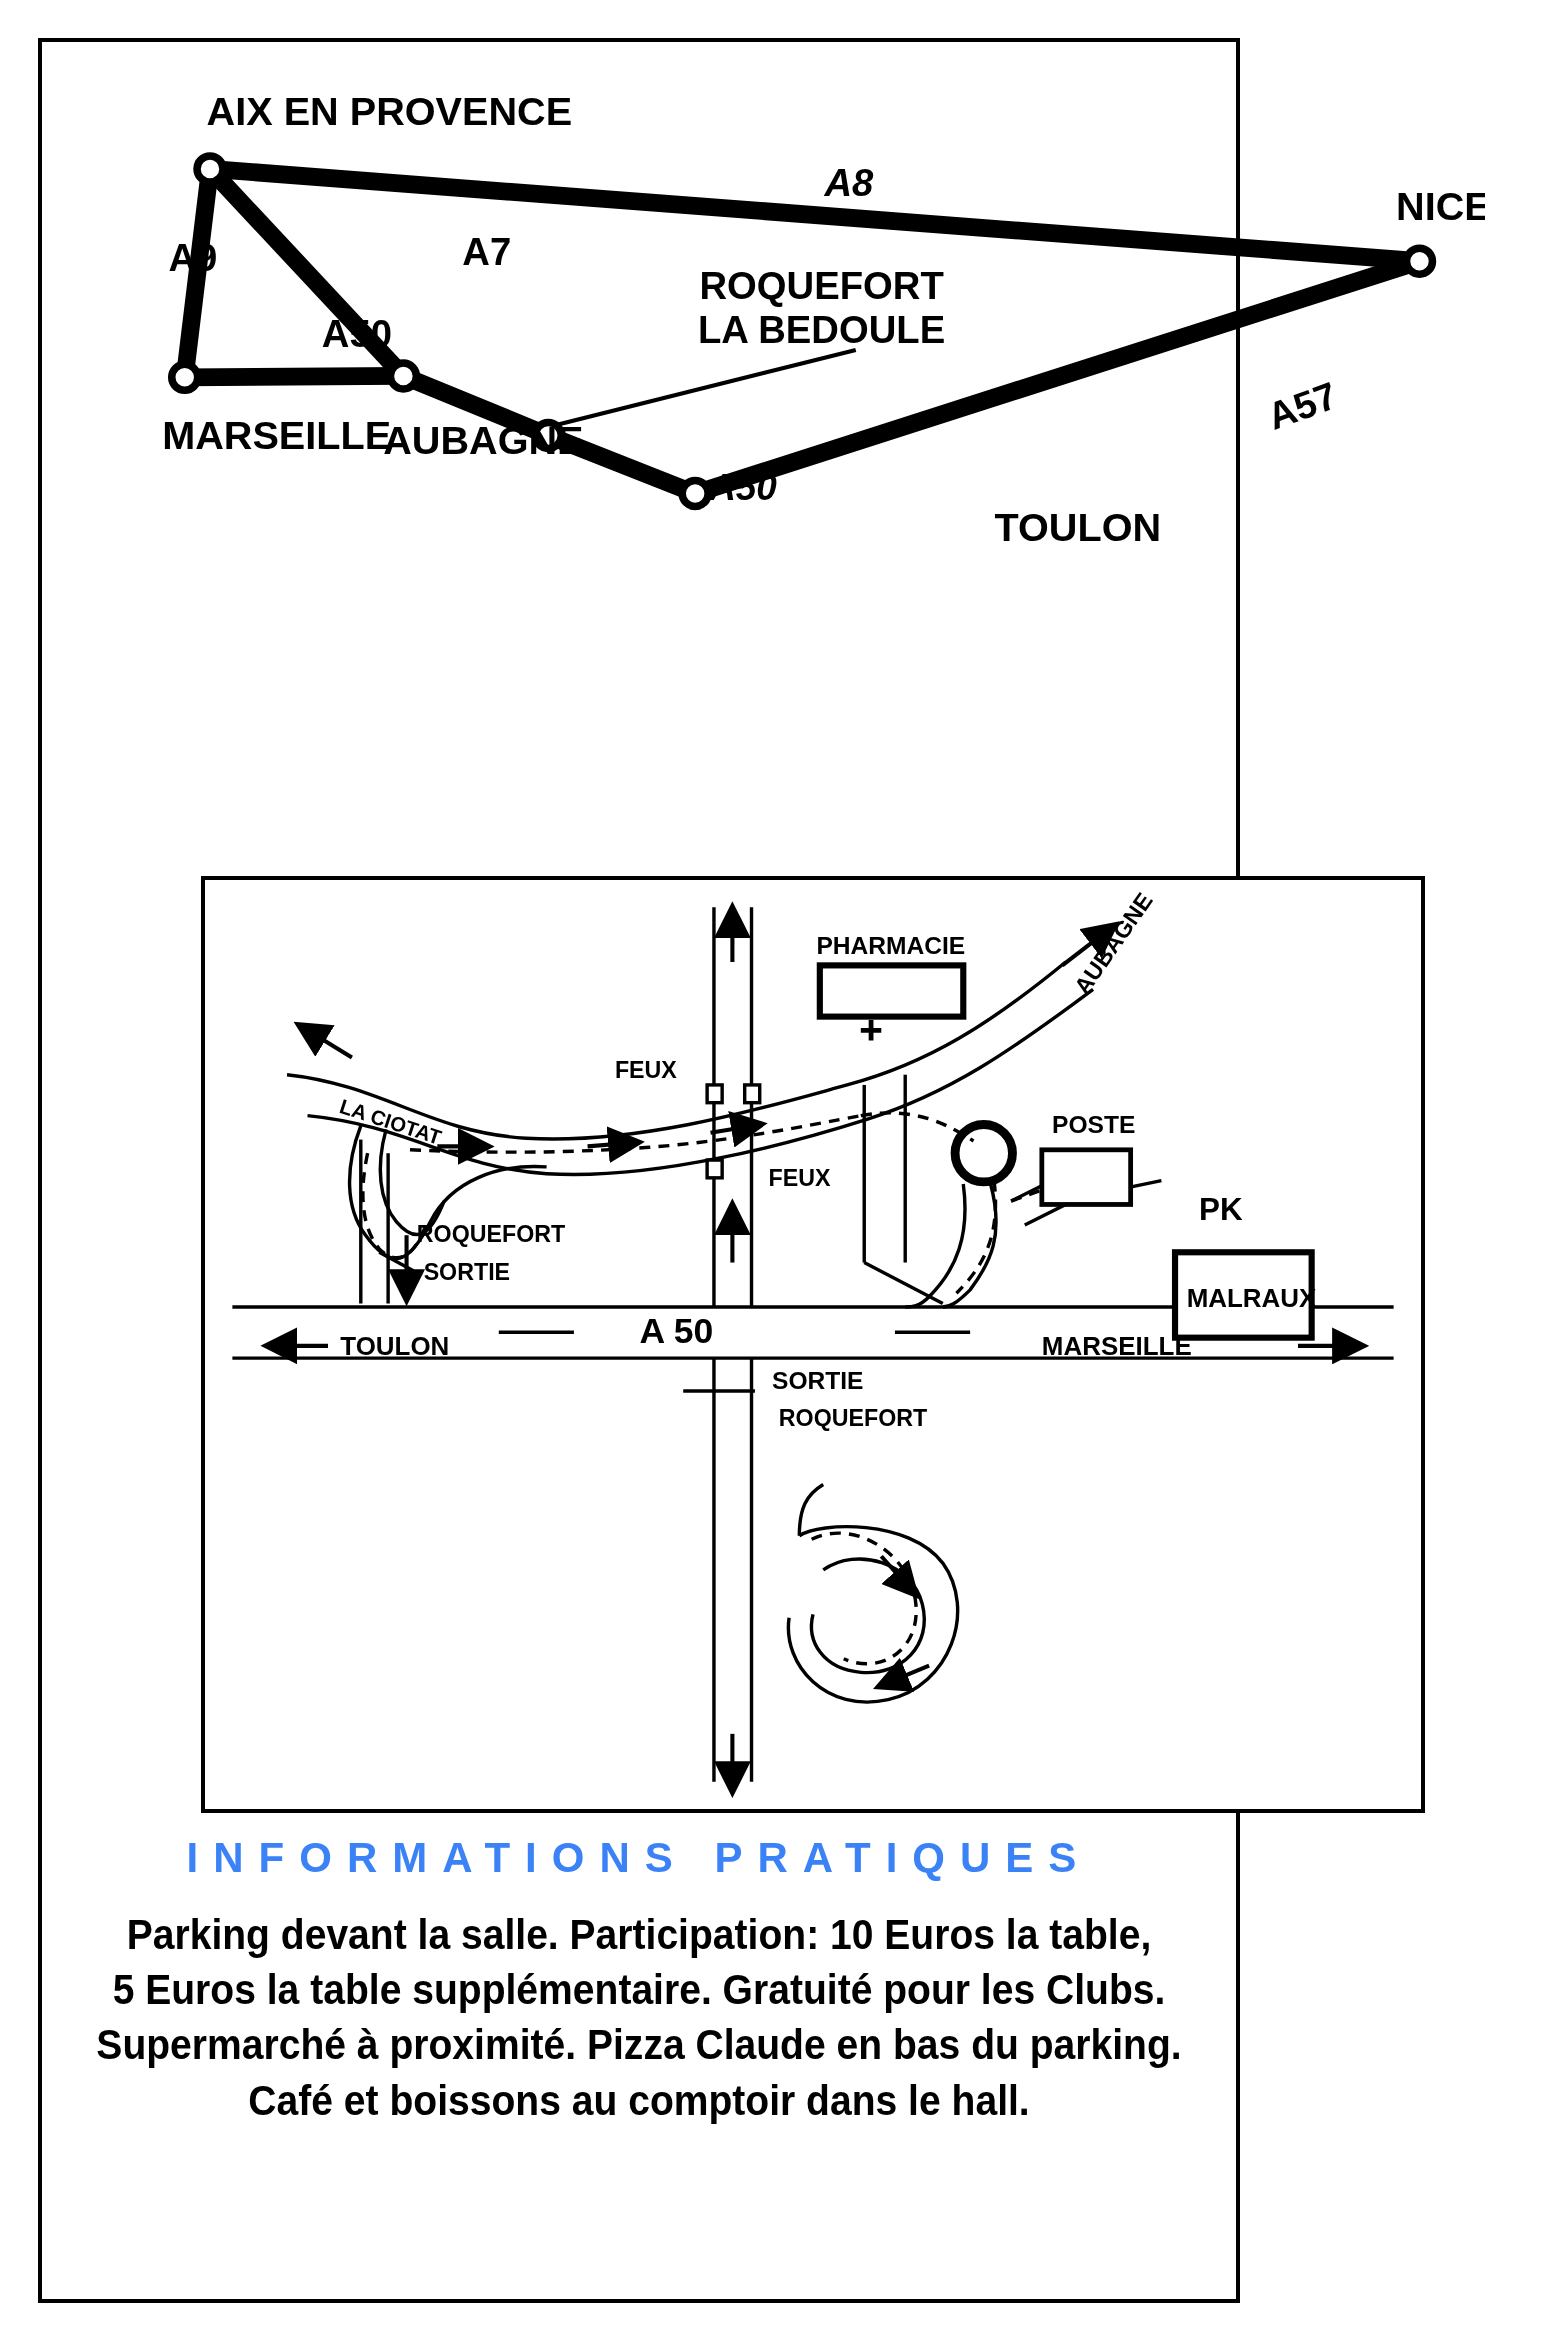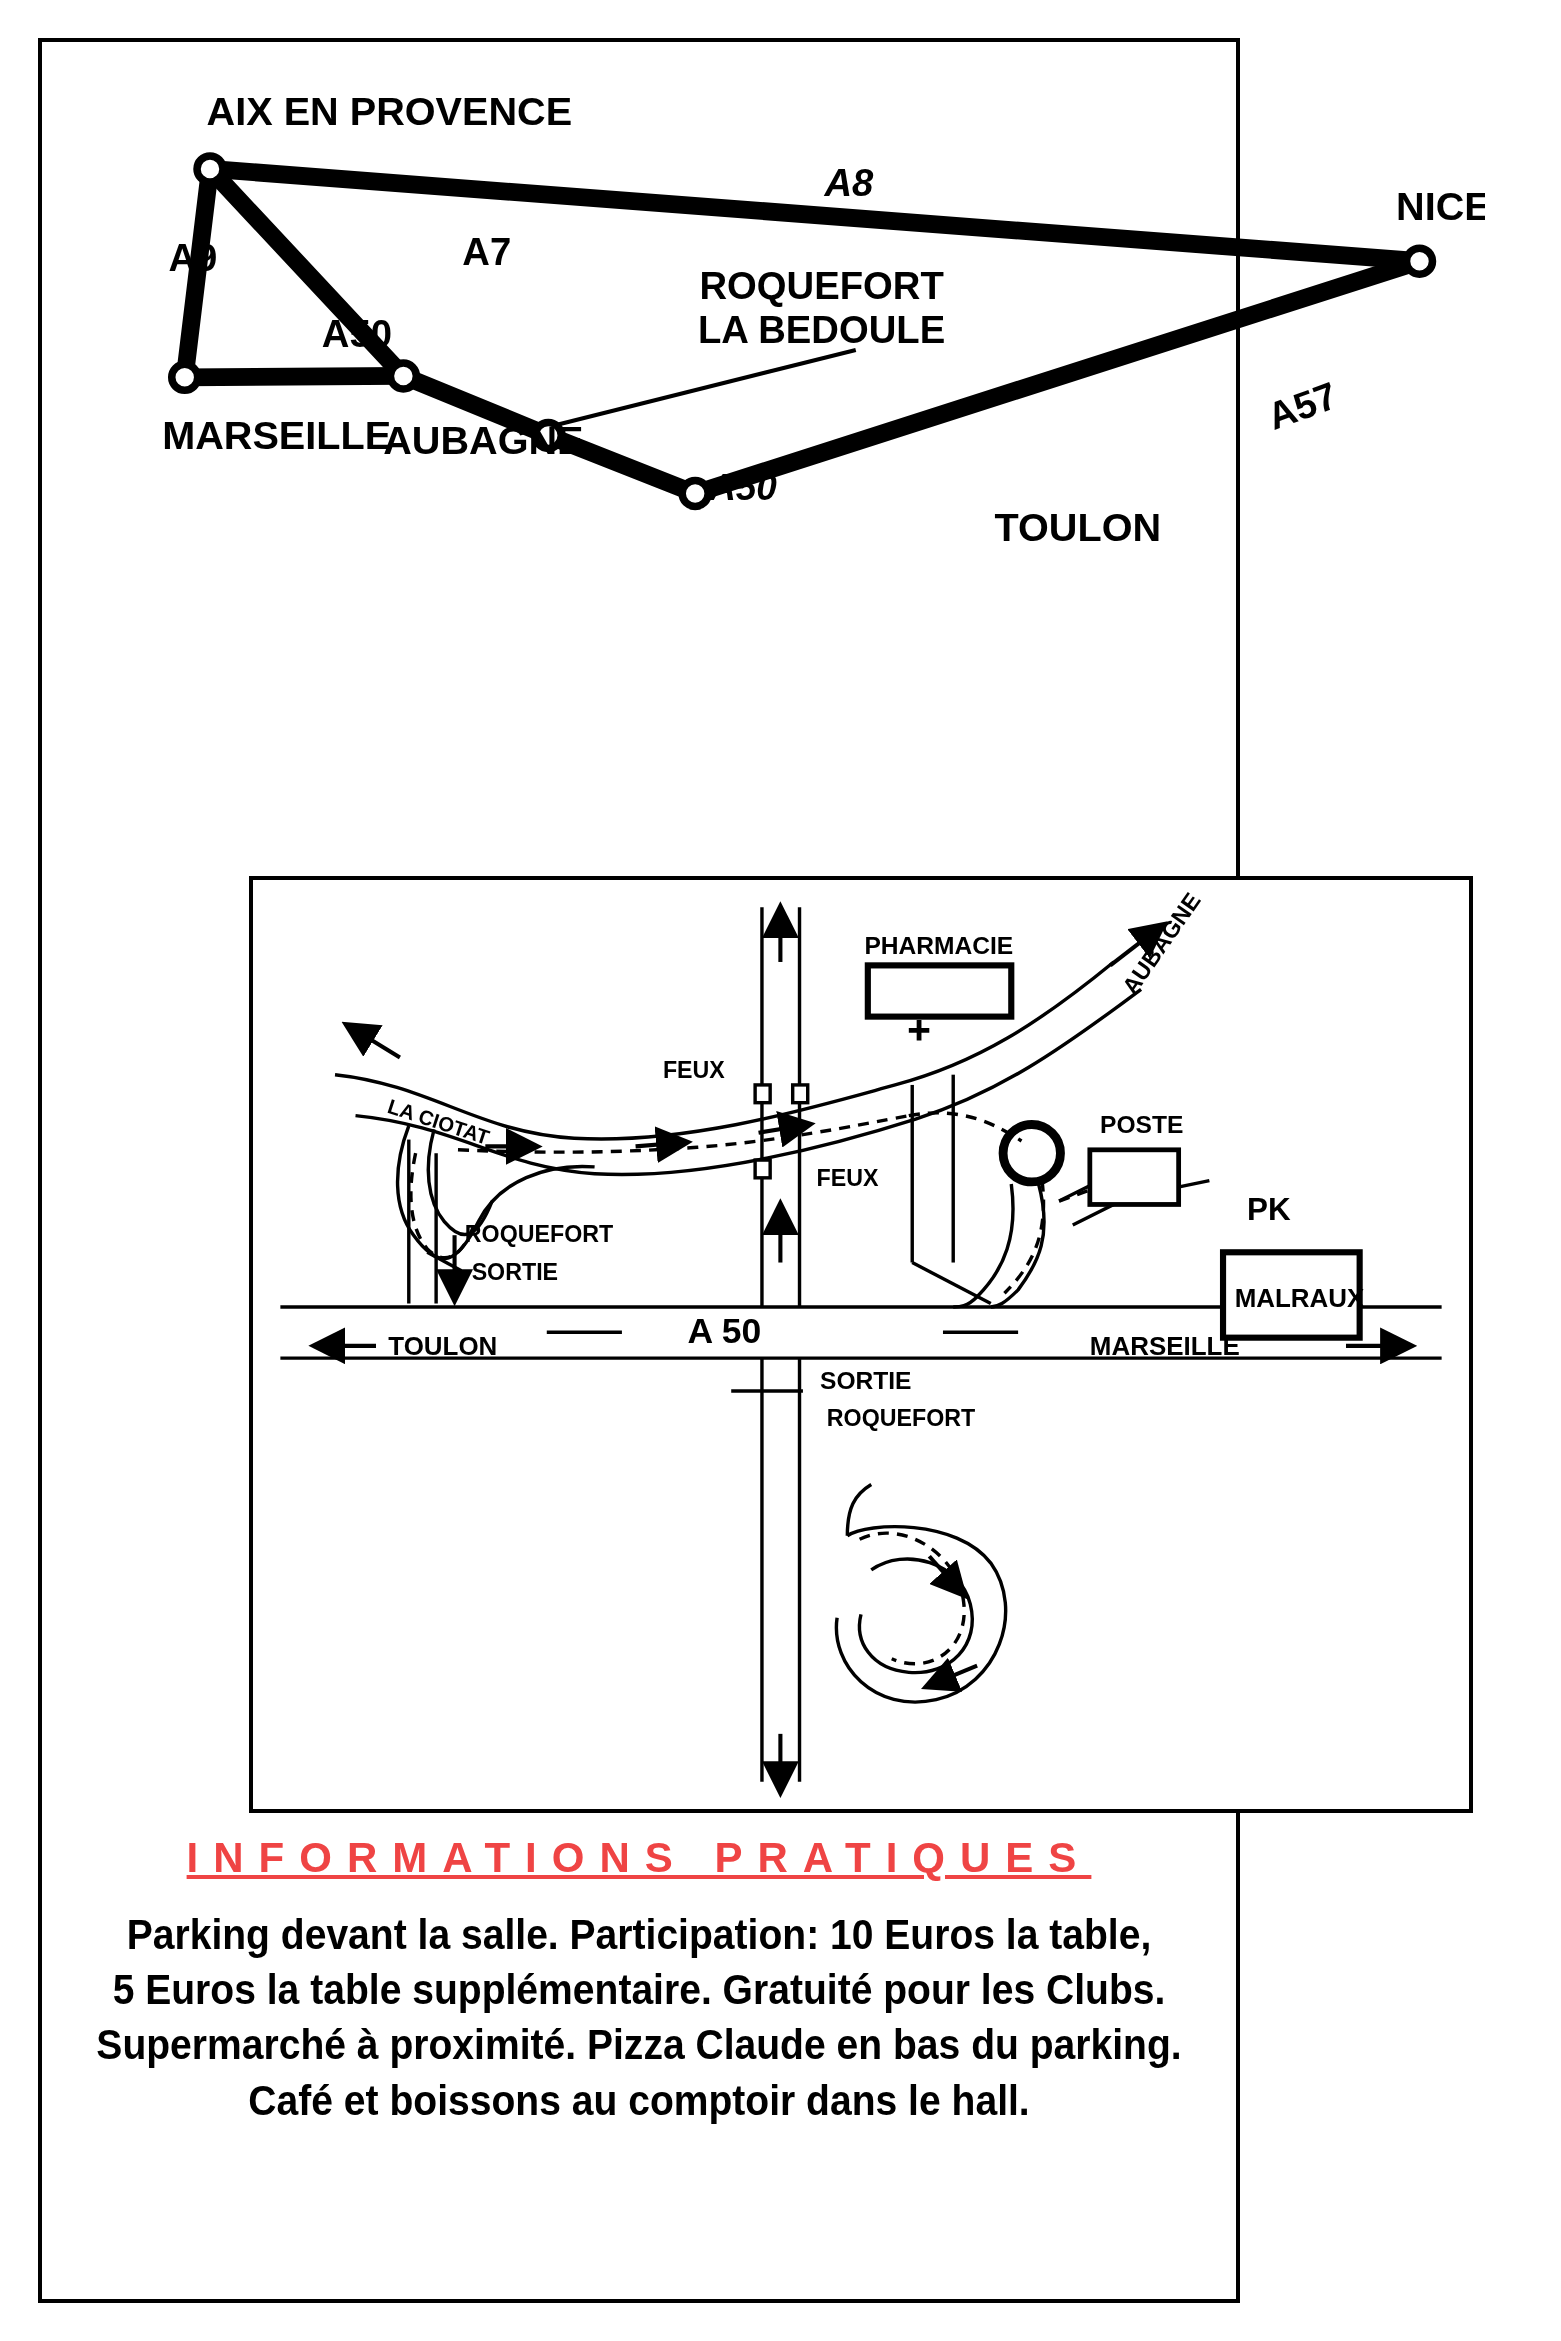--- a/index.html
+++ b/index.html
@@ -40,40 +40,38 @@
   
   #local-map {
     position: absolute;
     left: 159px;
     top: 834px;
     width: 1224px;
     height: 937px;
     border: 4.1px solid #000;
     box-sizing: border-box;
     background: #fff;
-    margin-left: 48px;
   }
   #local-map svg { display: block; }
 
   
   #info-block {
     position: absolute;
     left: 0;
     top: 1792px;
     width: 100%;
     text-align: center;
   }
   #info-title {
     font-family: "Liberation Sans", sans-serif;
     font-weight: bold;
     font-size: 42px;
     letter-spacing: 15px;
-    color: #ef4444;
+    color: #3b82f6;
     margin-bottom: 24.6px;
-    text-decoration: underline;
   }
   .info-line {
     font-family: "Liberation Sans", sans-serif;
     font-weight: bold;
     font-size: 42px;
     line-height: 1.32;
     color: #000;
     transform: scaleX(0.93);
   }
   text {

